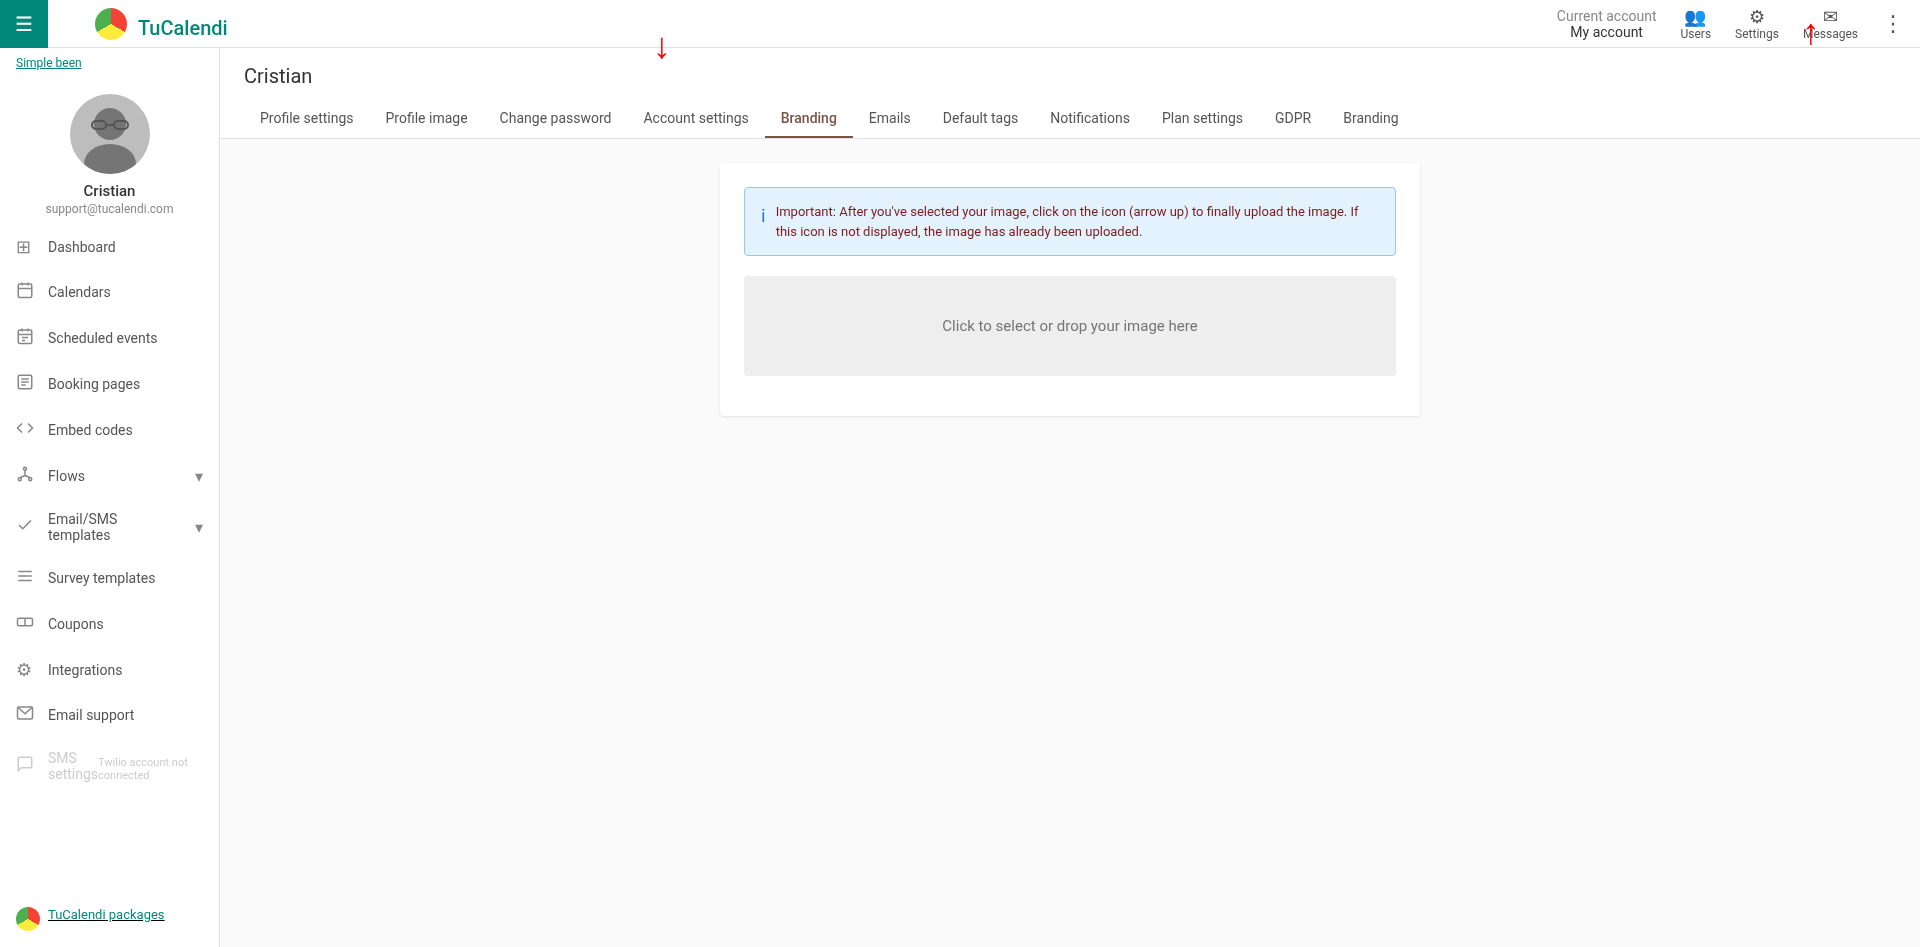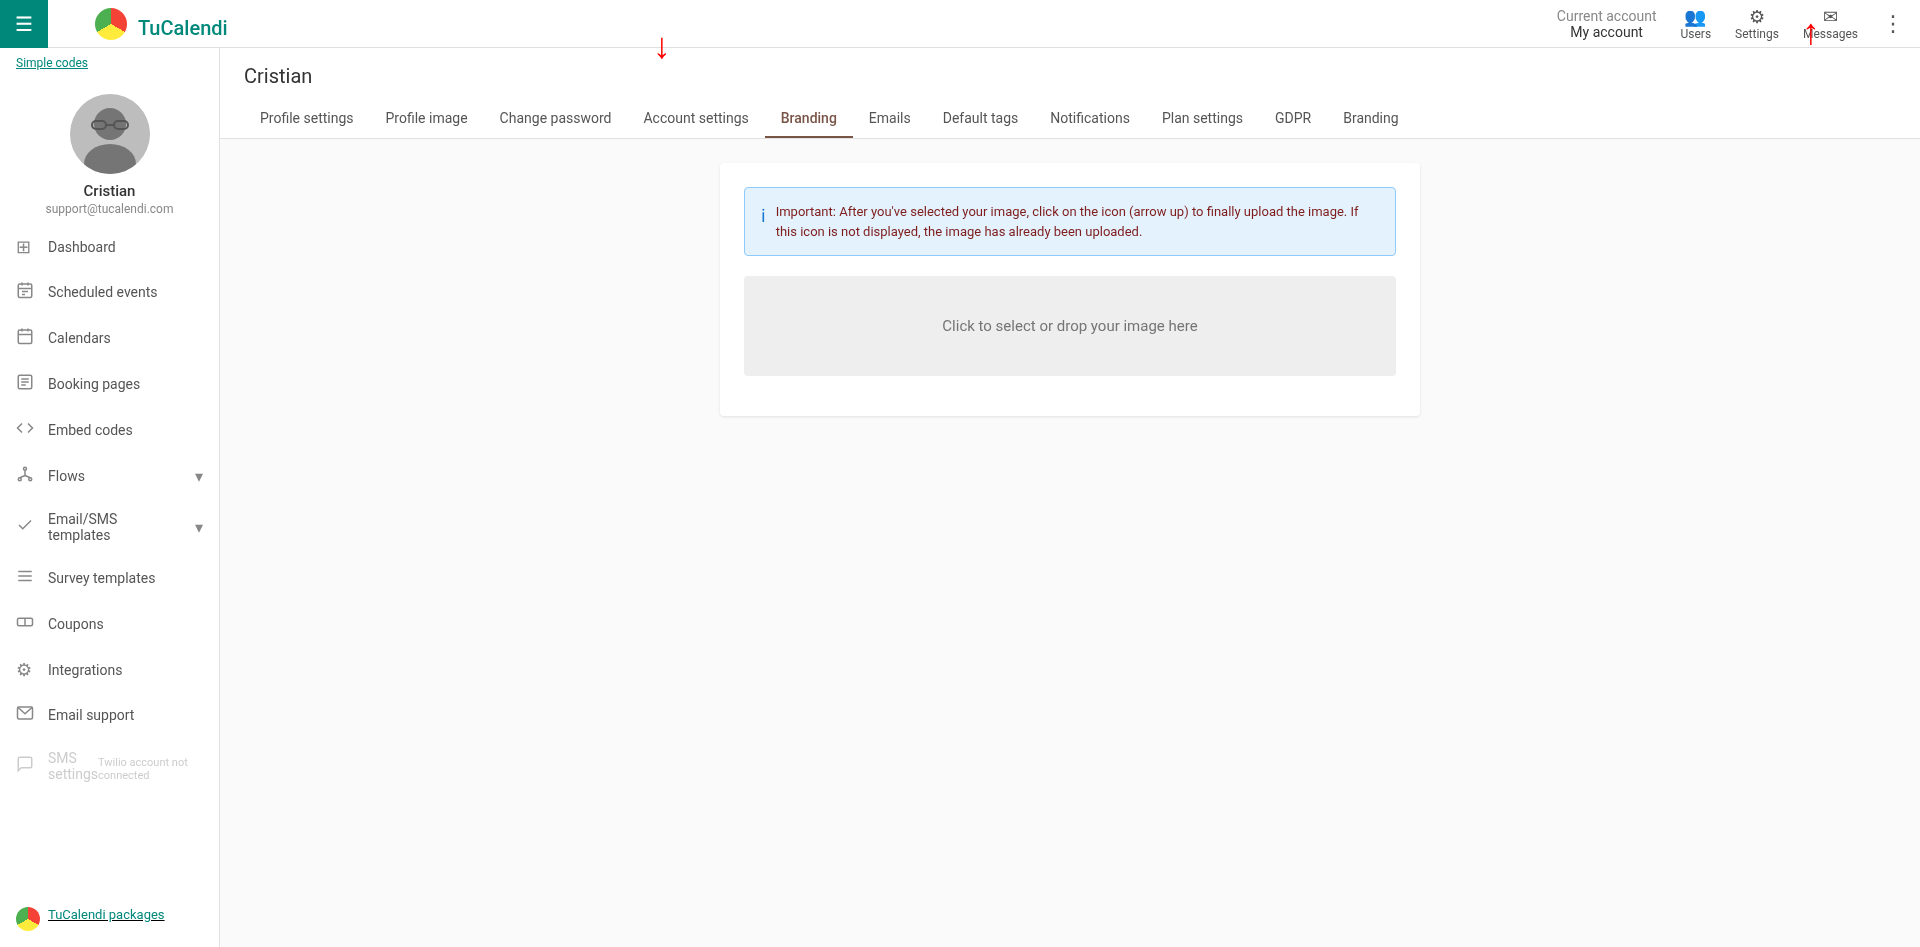--- a/index.html
+++ b/index.html
@@ -152,65 +152,65 @@
     </div>
     <div class="topbar-item">
       <span class="topbar-icon">✉</span>
       <span>Messages</span>
     </div>
     <div class="topbar-more">⋮</div>
   </div>
 </div>
 
 <div class="sidebar">
-  <div class="simple-view">Simple codes</div>
+  <div class="simple-view">Simple been</div>
   <div class="user-section">
     <div class="avatar">
 
       <svg viewBox="0 0 80 80" xmlns="http://www.w3.org/2000/svg">
         <circle cx="40" cy="40" r="40" fill="#bdbdbd"></circle>
         <circle cx="40" cy="30" r="16" fill="#757575"></circle>
         <ellipse cx="40" cy="70" rx="26" ry="20" fill="#757575"></ellipse>
 
         <rect x="22" y="27" width="14" height="8" rx="4" fill="none" stroke="#555" stroke-width="2"></rect>
         <rect x="44" y="27" width="14" height="8" rx="4" fill="none" stroke="#555" stroke-width="2"></rect>
         <line x1="36" y1="31" x2="44" y2="31" stroke="#555" stroke-width="2"></line>
       </svg>
     </div>
     <div class="user-name">Cristian</div>
     <div class="user-email">support@tucalendi.com</div>
   </div>
 
   <div class="nav-item">
     <span class="nav-icon">⊞</span>
     <span class="nav-label">Dashboard</span>
+  </div>
+  <div class="nav-item">
+    <span class="nav-icon">
+      <svg width="18" height="18" viewBox="0 0 24 24" fill="none" stroke="#888" stroke-width="2">
+        <rect x="3" y="4" width="18" height="18" rx="2"></rect>
+          <line x1="16" y1="2" x2="16" y2="6"></line>
+        <line x1="8" y1="2" x2="8" y2="6"></line>
+          <line x1="3" y1="10" x2="21" y2="10"></line>
+      </svg>
+    </span>
+    <span class="nav-label">Calendars</span>
   </div>
   <div class="nav-item">
     <span class="nav-icon">
       <svg width="18" height="18" viewBox="0 0 24 24" fill="none" stroke="#888" stroke-width="2">
         <rect x="3" y="4" width="18" height="18" rx="2"></rect>
           <line x1="16" y1="2" x2="16" y2="6"></line>
         <line x1="8" y1="2" x2="8" y2="6"></line>
           <line x1="3" y1="10" x2="21" y2="10"></line>
         <line x1="8" y1="14" x2="16" y2="14"></line>
           <line x1="8" y1="18" x2="12" y2="18"></line>
       </svg>
     </span>
     <span class="nav-label">Scheduled events</span>
-  </div>
-  <div class="nav-item">
-    <span class="nav-icon">
-      <svg width="18" height="18" viewBox="0 0 24 24" fill="none" stroke="#888" stroke-width="2">
-        <rect x="3" y="4" width="18" height="18" rx="2"></rect>
-          <line x1="16" y1="2" x2="16" y2="6"></line>
-        <line x1="8" y1="2" x2="8" y2="6"></line>
-          <line x1="3" y1="10" x2="21" y2="10"></line>
-      </svg>
-    </span>
-    <span class="nav-label">Calendars</span>
   </div>
   <div class="nav-item">
     <span class="nav-icon">
       <svg width="18" height="18" viewBox="0 0 24 24" fill="none" stroke="#888" stroke-width="2">
         <rect x="3" y="3" width="18" height="18" rx="2"></rect>
           <line x1="7" y1="8" x2="17" y2="8"></line>
         <line x1="7" y1="12" x2="17" y2="12"></line>
           <line x1="7" y1="16" x2="13" y2="16"></line>
       </svg>
     </span>

